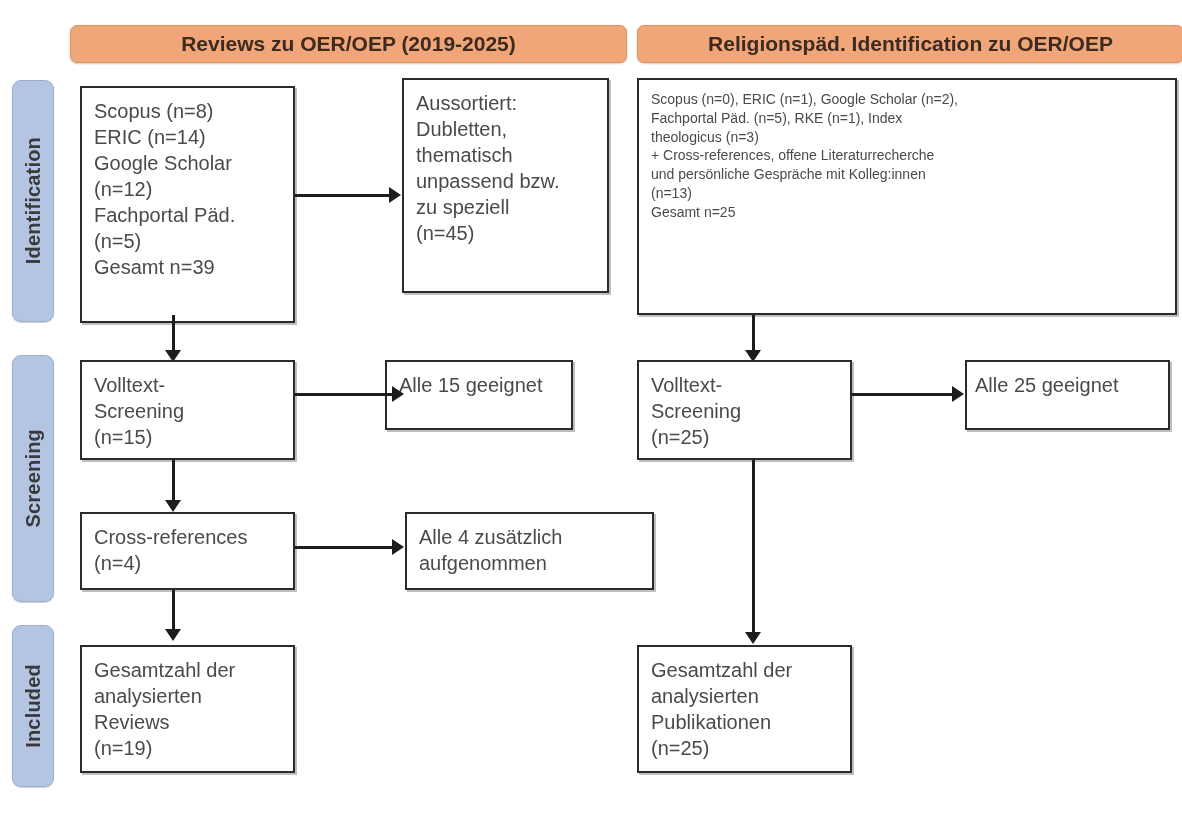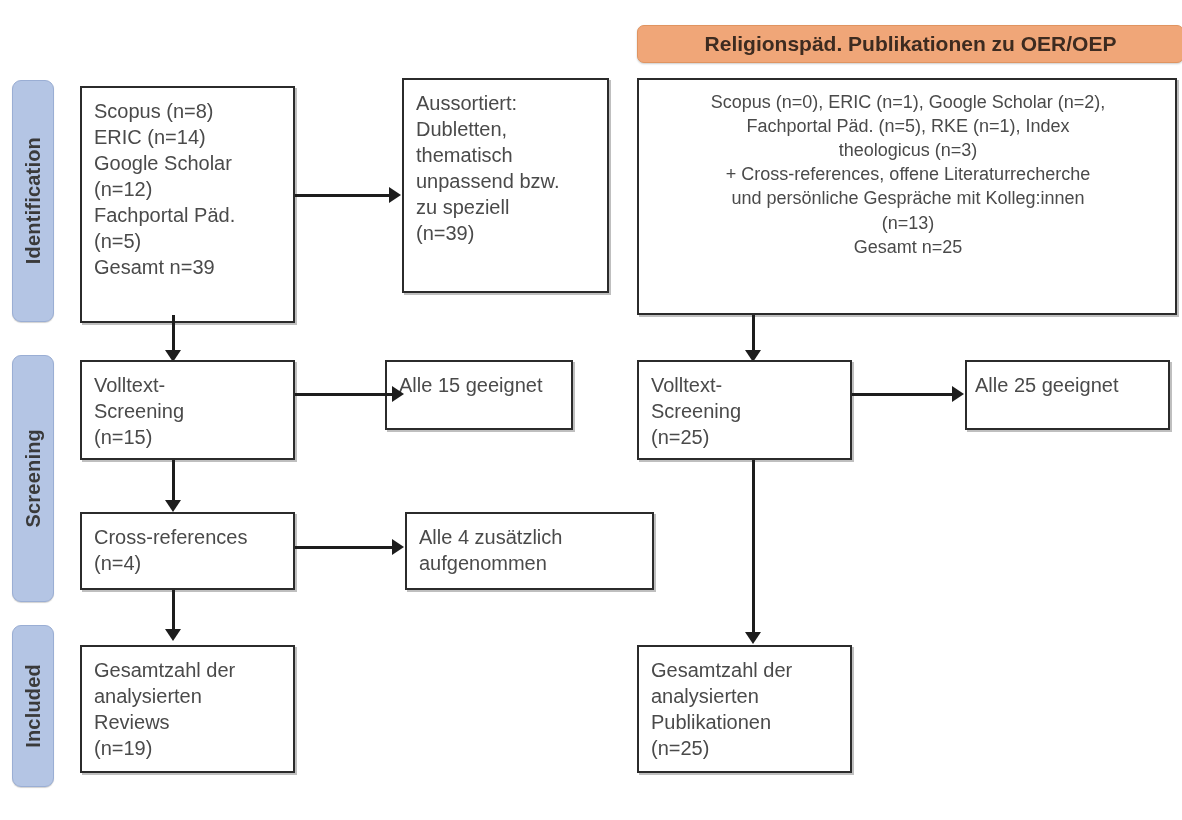--- a/index.html
+++ b/index.html
@@ -66,21 +66,21 @@
     box-sizing: border-box;
     padding: 10px 10px 6px 12px;
   }
   .fbox .txt {
     font-size: 20px;
     line-height: 1.30;
     color: #4a4a4a;
     white-space: pre-line;
     display: block;
   }
-  .fbox.wide .txt { font-size: 18px; line-height: 1.34; text-align: center; }
+  .fbox.wide .txt { font-size: 14px; line-height: 1.34; }
 
   
   .vline {
     position: absolute;
     width: 3px;
     background: #1d1d1d;
   }
   .hline {
     position: absolute;
     height: 3px;
@@ -109,41 +109,44 @@
   <div class="stage-pill" style="left:12px; top:80px; width:40px; height:240px;">
     <span>Identification</span>
   </div>
   <div class="stage-pill" style="left:12px; top:355px; width:40px; height:245px;">
     <span>Screening</span>
   </div>
   <div class="stage-pill" style="left:12px; top:625px; width:40px; height:160px;">
     <span>Included</span>
   </div>
 
+  <div class="col-header" style="left:70px; top:25px; width:555px; height:36px;">
+    <span>Reviews zu OER/OEP (2019-2025)</span>
+  </div>
   <div class="col-header" style="left:637px; top:25px; width:545px; height:36px;">
-    <span>Religionspäd. Publikationen zu OER/OEP</span>
+    <span>Religionspäd. Identification zu OER/OEP</span>
   </div>
 
   <div class="fbox" style="left:80px; top:78px; width:215px; height:237px;margin-top:8px;">
     <span class="txt">Scopus (n=8)
 ERIC (n=14)
 Google Scholar
 (n=12)
 Fachportal Päd.
 (n=5)
 Gesamt n=39</span>
   </div>
 
   <div class="fbox" style="left:402px; top:78px; width:207px; height:215px;">
     <span class="txt">Aussortiert:
 Dubletten,
 thematisch
 unpassend bzw.
 zu speziell
-(n=39)</span>
+(n=45)</span>
   </div>
 
   <div class="fbox wide" style="left:637px; top:78px; width:540px; height:237px;">
     <span class="txt">Scopus (n=0), ERIC (n=1), Google Scholar (n=2),
 Fachportal Päd. (n=5), RKE (n=1), Index
 theologicus (n=3)
 + Cross-references, offene Literaturrecherche
 und persönliche Gespräche mit Kolleg:innen
 (n=13)
 Gesamt n=25</span>

